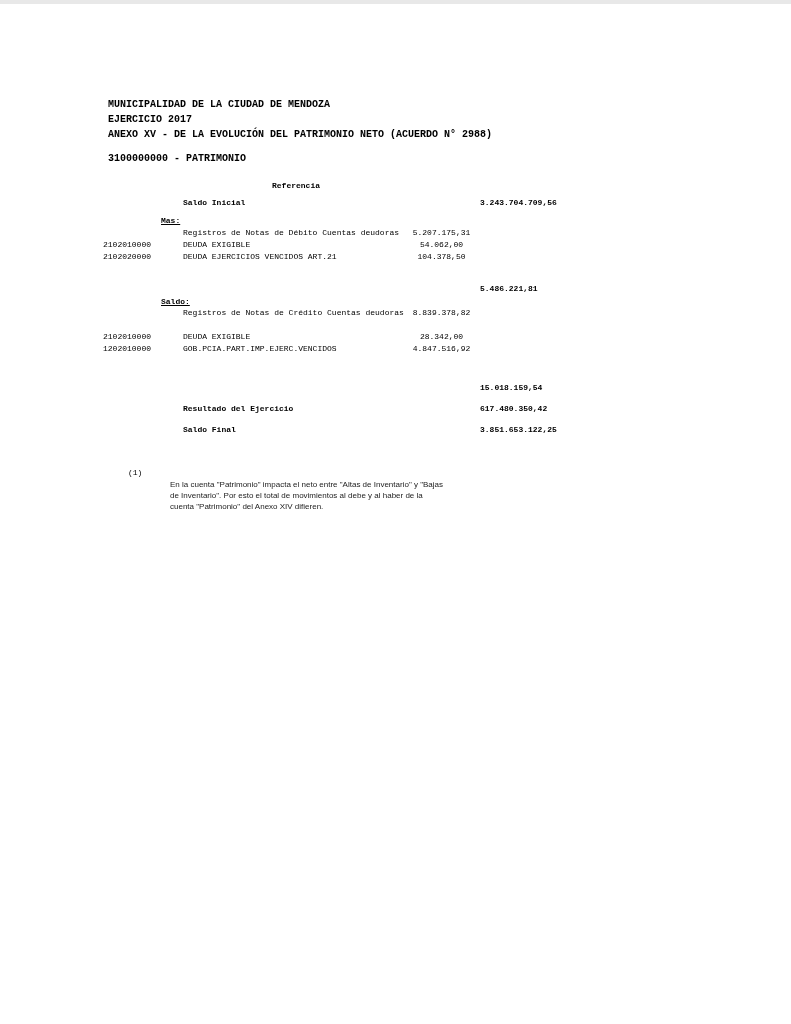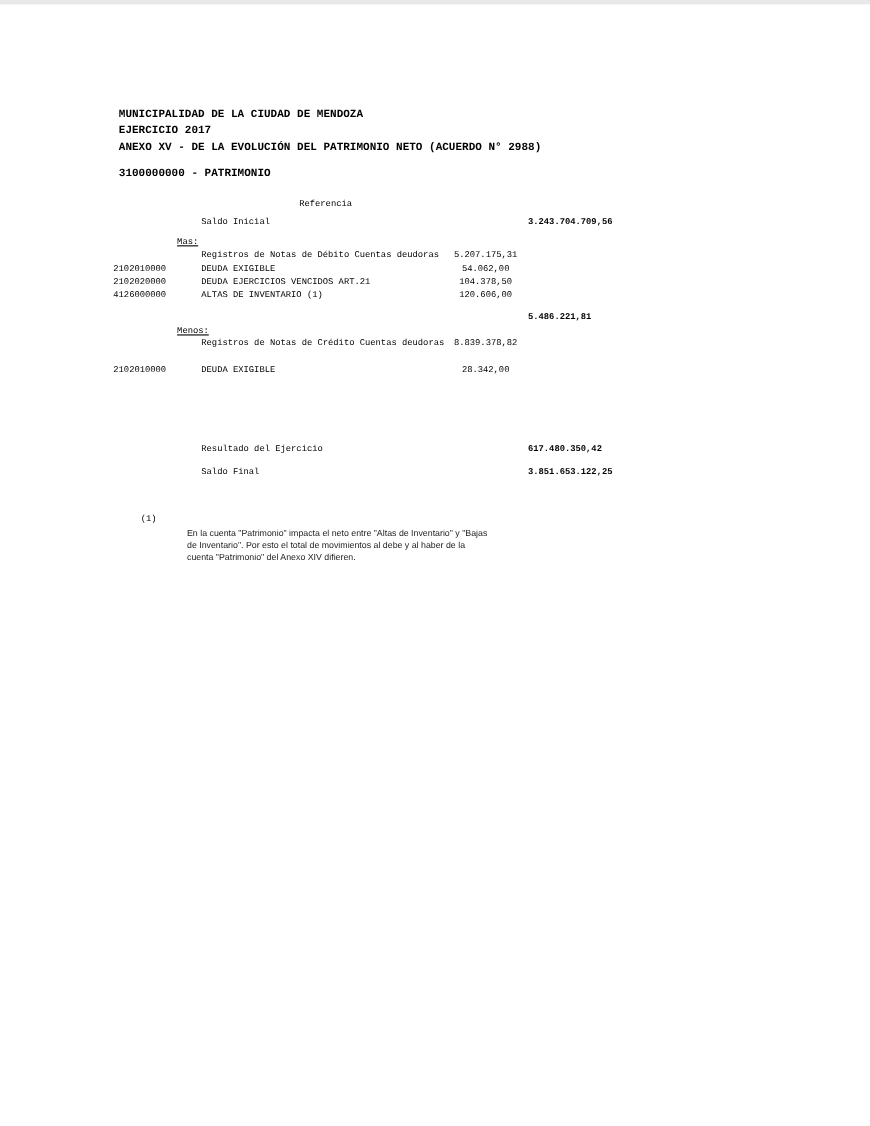--- a/index.html
+++ b/index.html
@@ -12,21 +12,21 @@
     font-family:"Liberation Mono","DejaVu Sans Mono",monospace;
     overflow:hidden;
   }
   .abs { position:absolute; white-space:pre; }
   .hdr {
     left:108px;
     font-size:10px;
     font-weight:bold;
     letter-spacing:0;
   }
-  .b8  { font-size:8px; font-weight:normal; }
+  .b8  { font-size:8px; font-weight:bold; }
   .ul  { text-decoration:underline; }
   .row { position:absolute; left:0; top:0; width:791px; height:11px; }
   .code { position:absolute; left:103px; font-size:8px; white-space:pre; }
   .desc { position:absolute; left:161px; font-size:8px; white-space:pre;padding-left:22px; }
   .amt1 {
     position:absolute; left:360px; width:163px;
     text-align:center; font-size:8px; white-space:pre;
   }
   .amt2 {
     position:absolute; left:480px; width:165px;
@@ -66,42 +66,45 @@
   <div class="row" style="top:236px">
     <span class="code">2102010000</span>
     <span class="desc">DEUDA EXIGIBLE</span>
     <span class="amt1">54.062,00</span>
   </div>
   <div class="row" style="top:248px">
     <span class="code">2102020000</span>
     <span class="desc">DEUDA EJERCICIOS VENCIDOS ART.21</span>
     <span class="amt1">104.378,50</span>
   </div>
-  <div class="row" style="top:260px">
-    <span class="code">4126000000</span>
-    <span class="desc">ALTAS DE INVENTARIO (1)</span>
-    <span class="amt1">120.606,00</span>
-  </div>
 
   <div class="row" style="top:280px">
     <span class="amt2">5.486.221,81</span>
   </div>
 
-  <div class="abs b8 ul" style="top:293px;left:161px">Menos:</div>
+  <div class="abs b8 ul" style="top:293px;left:161px">Saldo:</div>
 
   <div class="row" style="top:304px">
     <span class="desc">Registros de Notas de Crédito Cuentas deudoras</span>
     <span class="amt1">8.839.378,82</span>
   </div>
   <div class="row" style="top:328px">
     <span class="code">2102010000</span>
     <span class="desc">DEUDA EXIGIBLE</span>
     <span class="amt1">28.342,00</span>
   </div>
+  <div class="row" style="top:340px">
+    <span class="code">1202010000</span>
+    <span class="desc">GOB.PCIA.PART.IMP.EJERC.VENCIDOS</span>
+    <span class="amt1">4.847.516,92</span>
+  </div>
 
+  <div class="row" style="top:379px">
+    <span class="amt2">15.018.159,54</span>
+  </div>
 
   <div class="row" style="top:400px">
     <span class="desc b8">Resultado del Ejercicio</span>
     <span class="amt2">617.480.350,42</span>
   </div>
 
   <div class="row" style="top:421px">
     <span class="desc b8">Saldo Final</span>
     <span class="amt2">3.851.653.122,25</span>
   </div>

